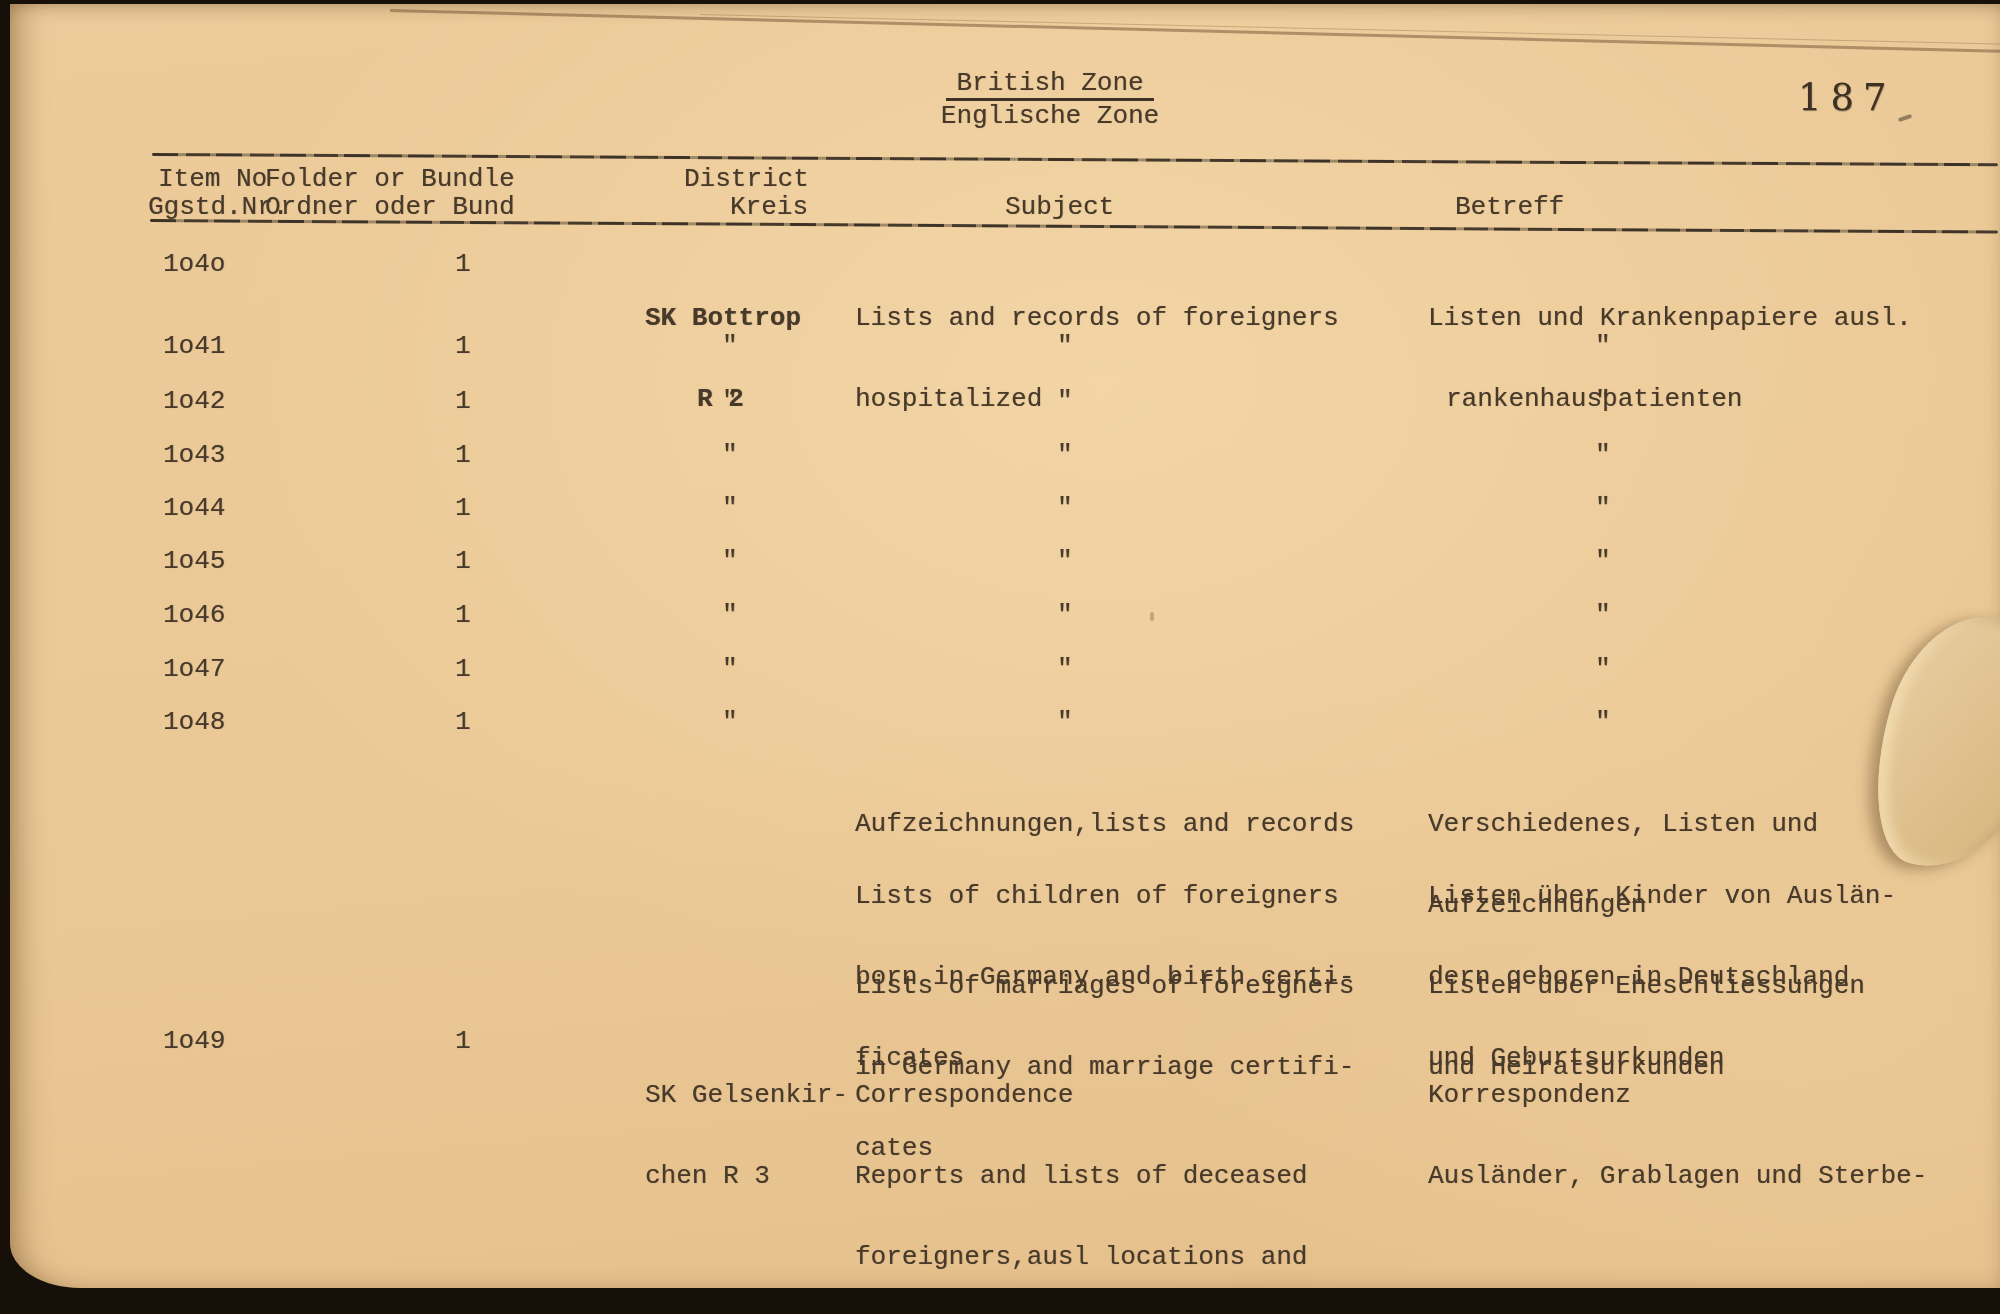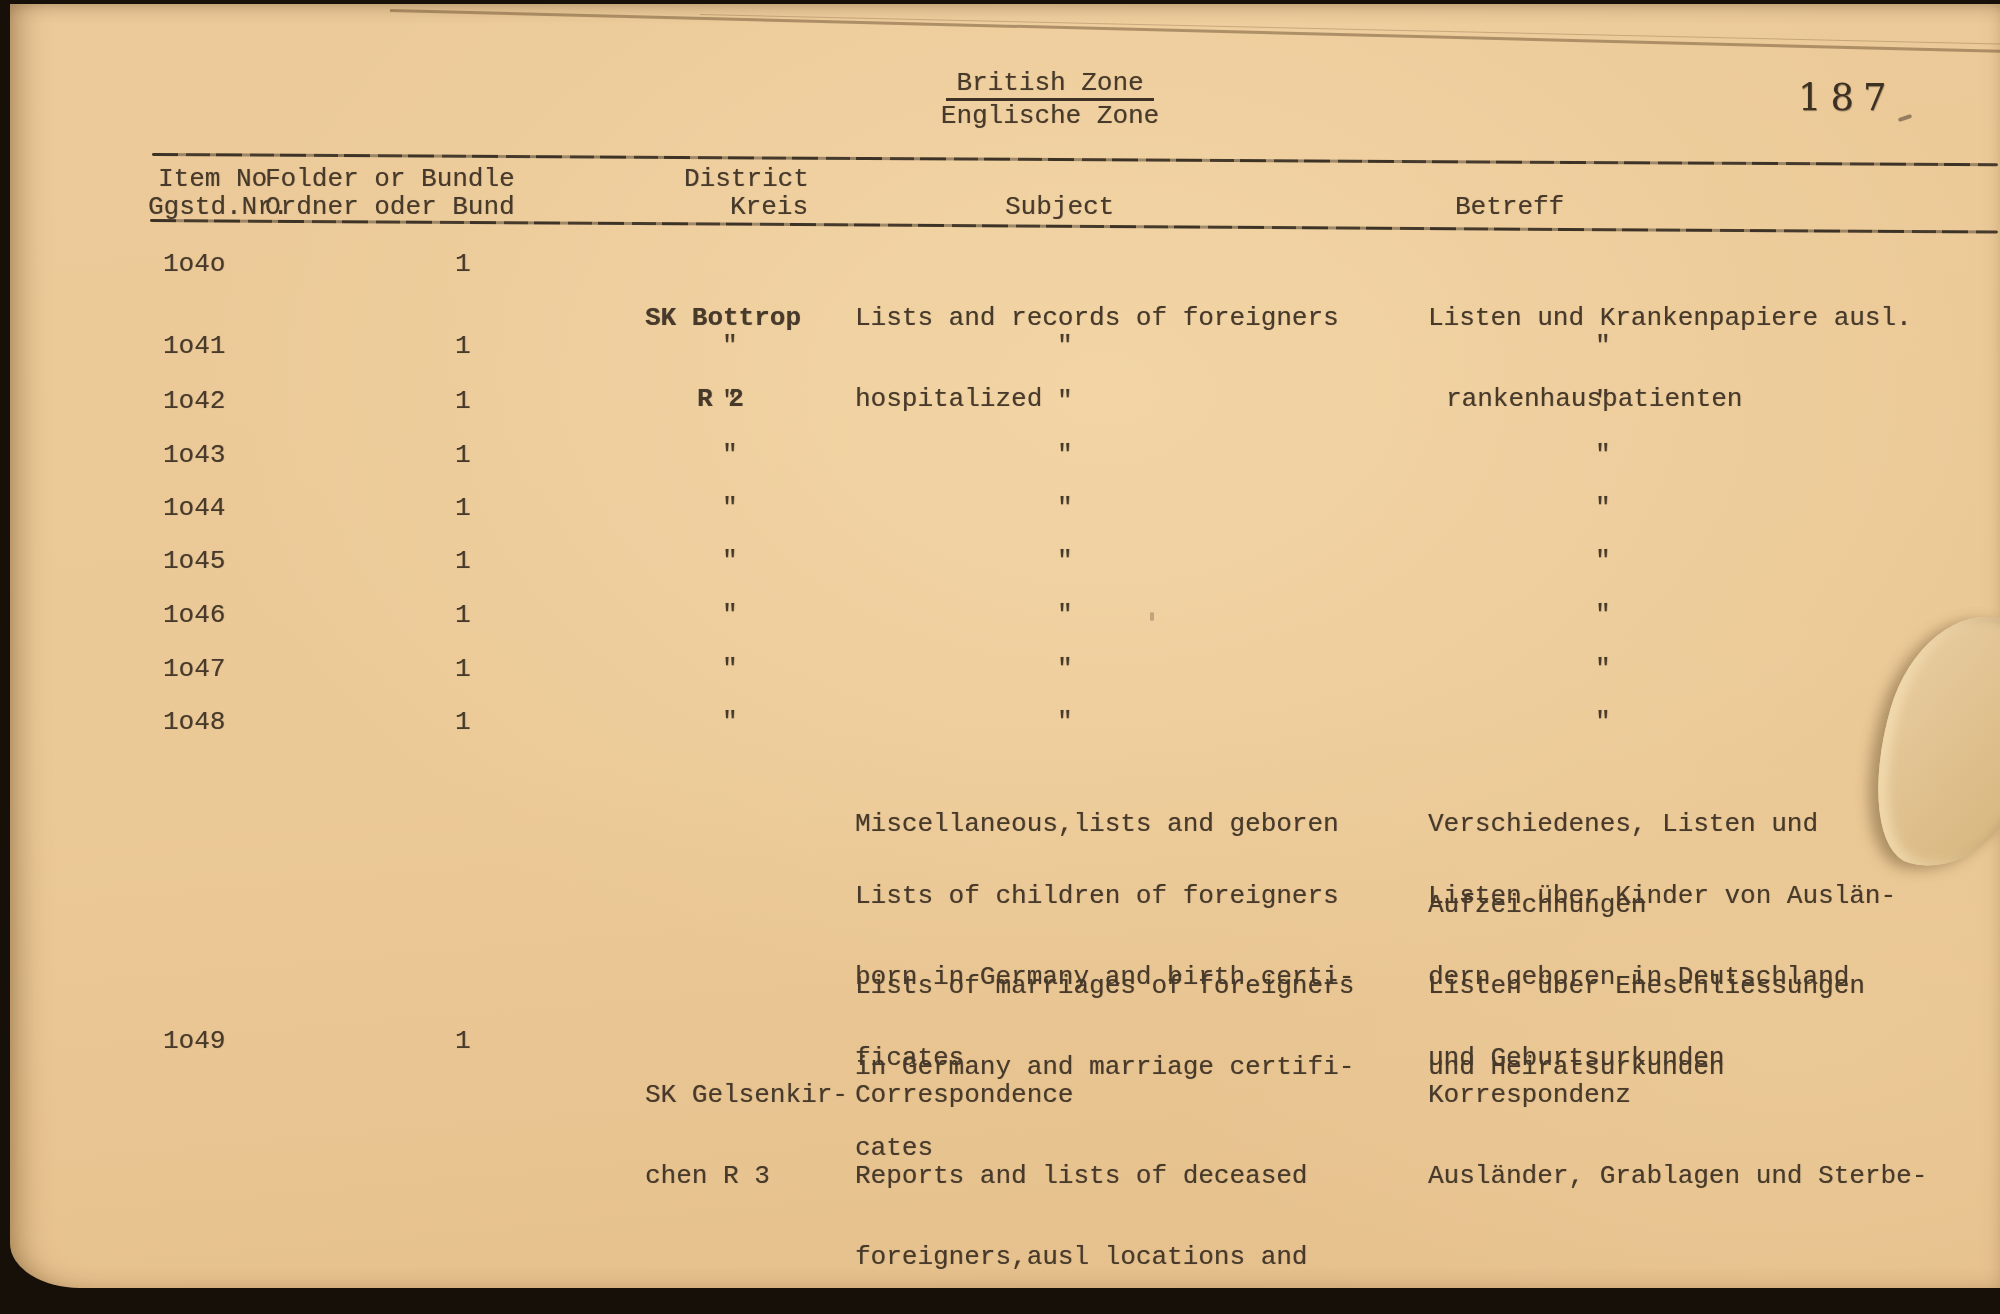--- a/index.html
+++ b/index.html
@@ -148,21 +148,21 @@
   <div class="row" style="top:709px;">
     <div class="ink cell" style="left:163px;">1o48</div>
     <div class="ink cell" style="left:455px;">1</div>
     <div class="ink cell" style="left:722px;">"</div>
     <div class="ink cell" style="left:1057px;">"</div>
     <div class="ink cell" style="left:1595px;">"</div>
   </div>
 
   <div class="row" style="top:757px;">
     <div class="ink cell" style="left:855px;">
-      <div>Miscellaneous,lists and geboren</div>
+      <div>Aufzeichnungen,lists and records</div>
     </div>
     <div class="ink cell" style="left:1428px;">
       <div>Verschiedenes, Listen und</div>
       <div>Aufzeichnungen</div>
     </div>
   </div>
 
   <div class="row" style="top:829px;">
     <div class="ink cell" style="left:855px;">
       <div>Lists of children of foreigners</div>

